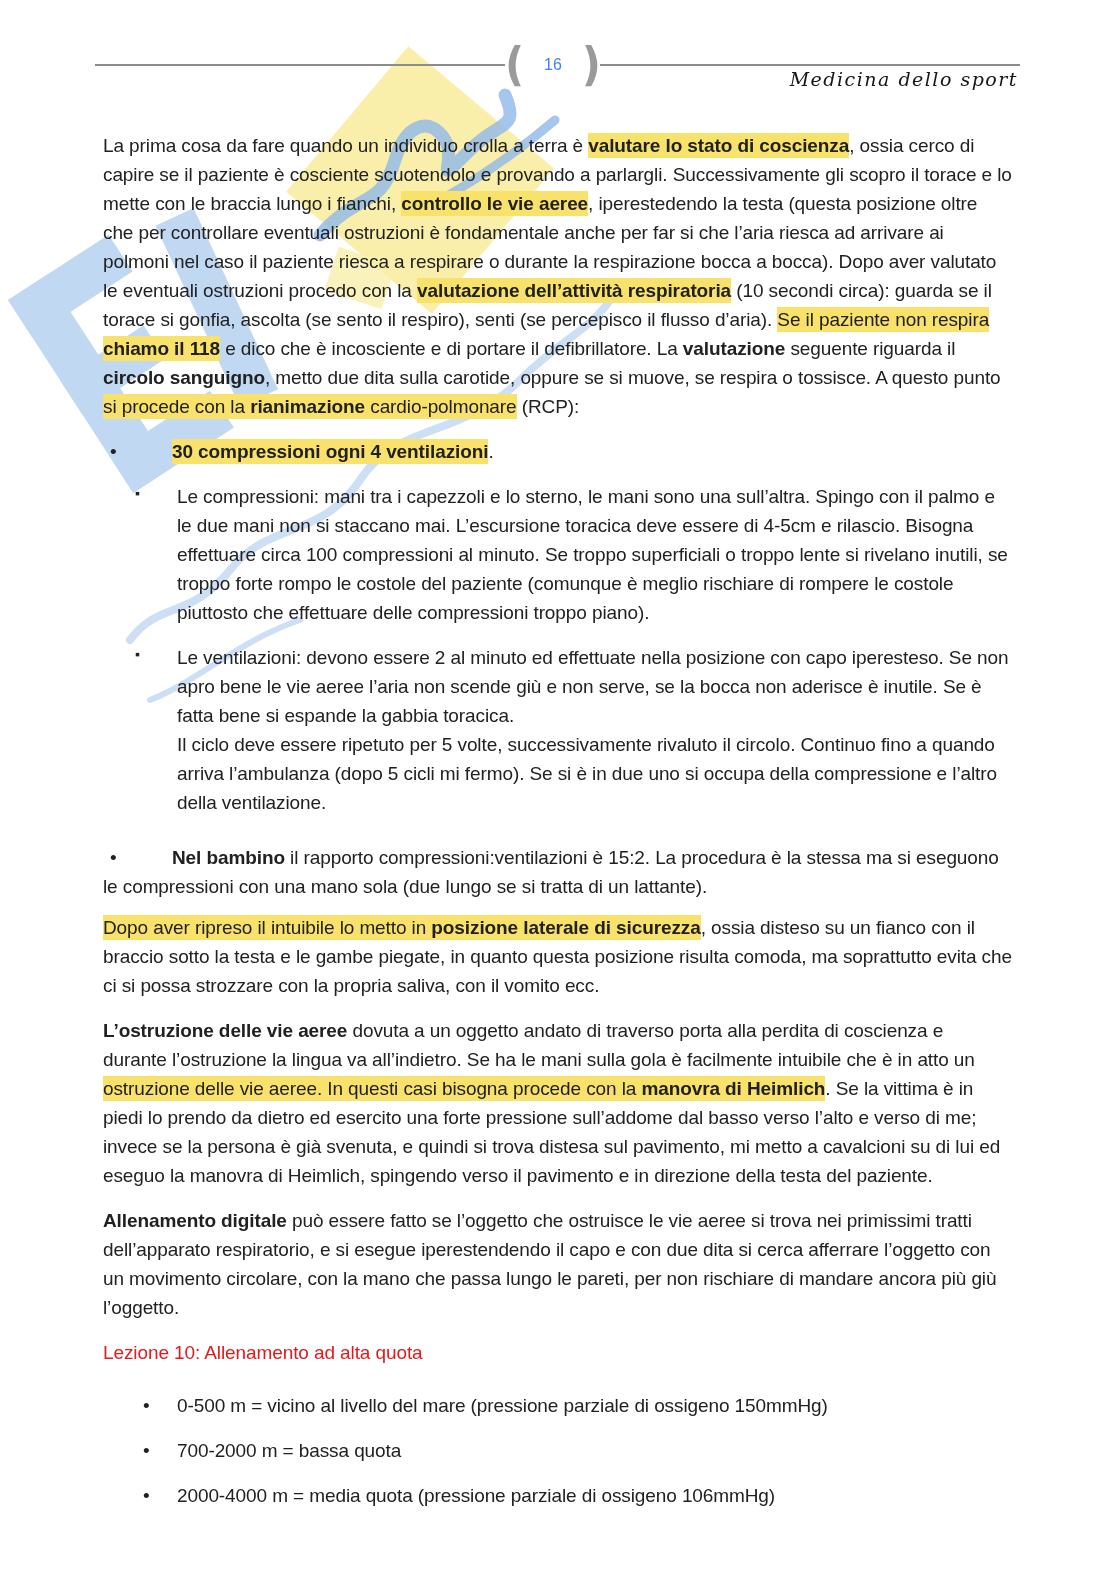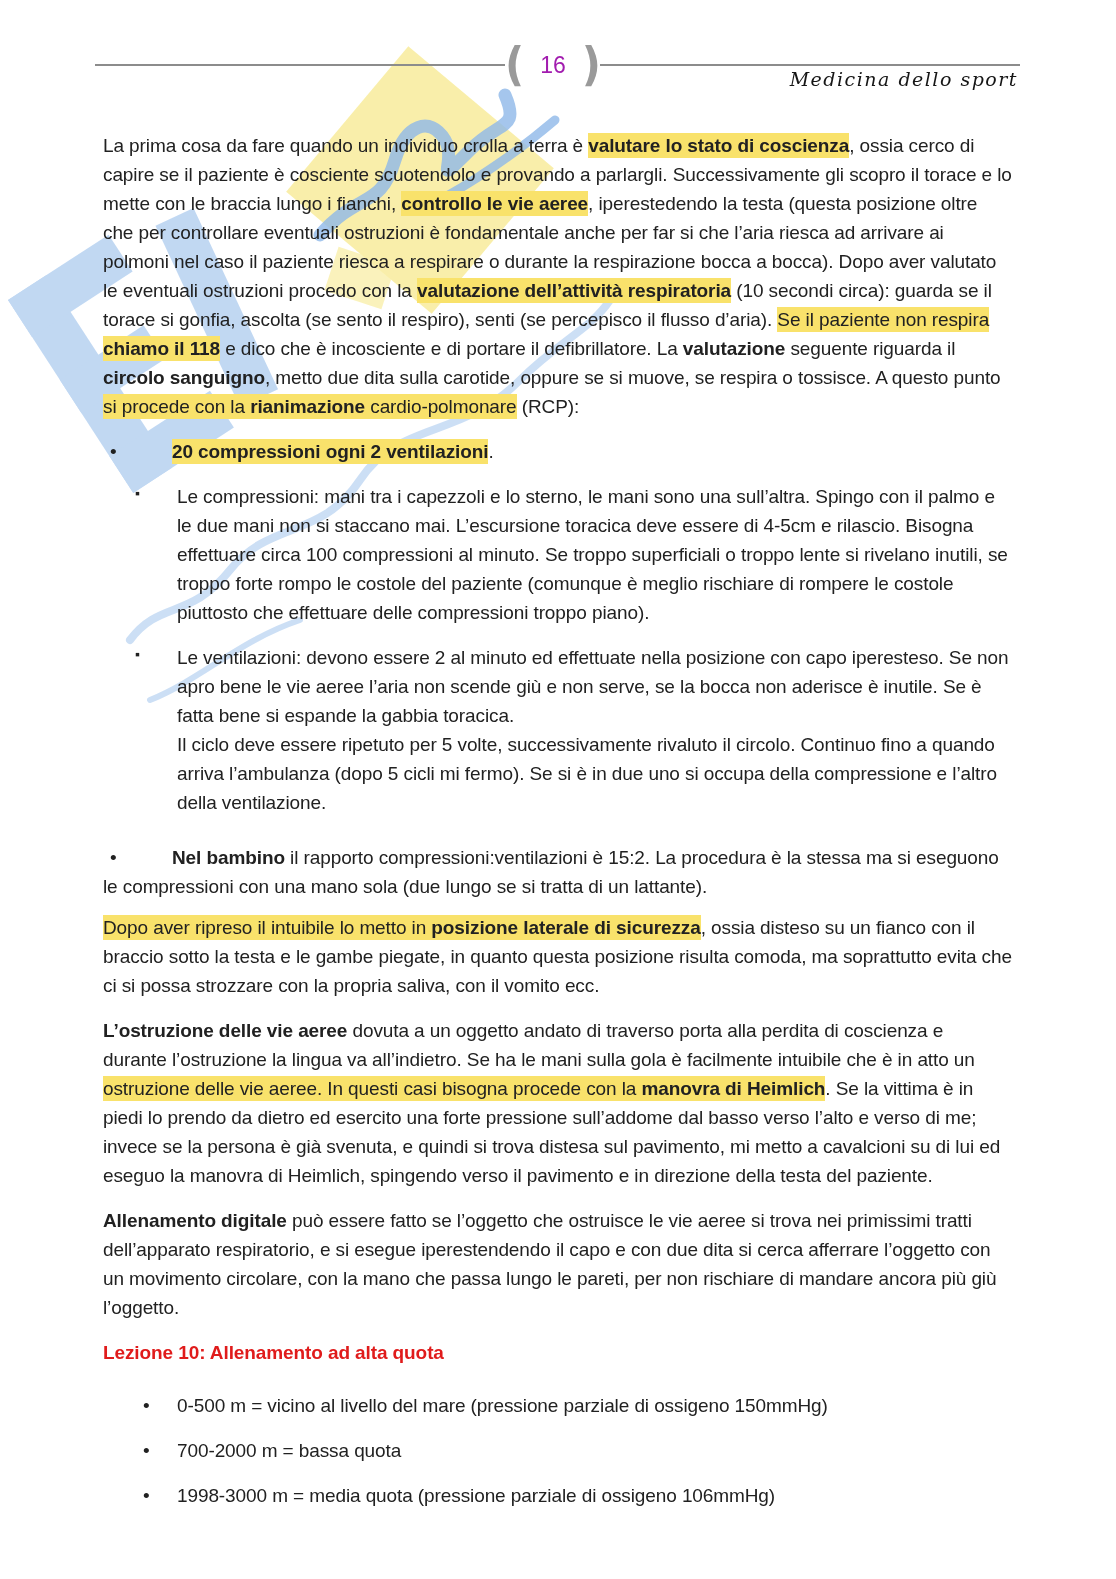--- a/index.html
+++ b/index.html
@@ -30,21 +30,21 @@
   .rule.right{left:600px;width:420px;}
   .pageno-box{
     position:absolute;left:505px;top:40px;width:96px;height:50px;
     display:flex;justify-content:space-between;align-items:center;
   }
   .bracket{
     font-family:"DejaVu Sans",sans-serif;
     font-size:42px;color:#9a9a9a;font-weight:600;
     transform:scaleY(1.08);line-height:1;
   }
-  .pageno{font-size:23px;color:#a21caf;}
+  .pageno{font-size:16px;color:#3b82f6;}
   .brand{
     position:absolute;right:98px;top:68px;width:400px;
     text-align:right;
     font-family:"DejaVu Serif","Liberation Serif",serif;
     font-style:italic;
     font-size:19px;letter-spacing:1.5px;color:#161616;
   }
   
   .doc-body{
     position:absolute;left:103px;top:131px;width:917px;
@@ -58,21 +58,21 @@
   .l1{padding-left:69px;margin-bottom:22px;}
   .l1.hang{padding-left:0;text-indent:69px;margin-bottom:12px;}
   .l1 > .marker{position:absolute;left:7px;top:0;text-indent:0;}
   .l2{padding-left:74px;margin-bottom:0;}
   .l2 > .marker{position:absolute;left:32px;top:-3px;font-size:14px;}
   .l2.last{margin-bottom:26px;}
   .l3{padding-left:74px;margin-bottom:15px;}
   .l3 > .marker{position:absolute;left:40px;top:0;}
   .lead-p{margin-bottom:20px;}
   .heading-red{
-    color:var(--heading-red);font-weight:bold;margin:0 0 24px 0;
+    color:var(--heading-red);font-weight:normal;margin:0 0 24px 0;
   }
 </style>
 </head>
 <body>
 
 <div class="page">
 
   <svg class="watermark" viewBox="0 0 1116 1579" aria-hidden="true">
     <g opacity="0.85">
       <rect x="325" y="85" width="190" height="190" fill="var(--watermark-yellow)" transform="rotate(40 420 180)"></rect>
@@ -105,21 +105,21 @@
     </div>
     <div class="brand">Medicina dello sport</div>
   </header>
 
   <main class="doc-body">
 
     <p class="lead-p"><span>La prima cosa da fare quando un individuo crolla a terra è </span><span class="b hl">valutare lo stato di coscienza</span><span>, ossia cerco di capire se il paziente è cosciente scuotendolo e provando a parlargli. Successivamente gli scopro il torace e lo mette con le braccia lungo i fianchi, </span><span class="b hl">controllo le vie aeree</span><span>, iperestedendo la testa (questa posizione oltre che per controllare eventuali ostruzioni è fondamentale anche per far si che l’aria riesca ad arrivare ai polmoni nel caso il paziente riesca  a respirare o durante la respirazione bocca a bocca). Dopo aver valutato le eventuali ostruzioni procedo con la </span><span class="b hl">valutazione dell’attività respiratoria</span><span> (10 secondi circa): guarda se il torace si gonfia, ascolta (se sento il respiro), senti (se percepisco il flusso d’aria). </span><span class="hl">Se il paziente non respira </span><span class="b hl">chiamo il 118</span><span> e dico che è incosciente e di portare il defibrillatore. La </span><span class="b">valutazione</span><span> seguente riguarda il </span><span class="b">circolo sanguigno</span><span>, metto due dita sulla carotide, oppure se si muove, se respira o tossisce. A questo punto </span><span class="hl">si procede con la </span><span class="b hl">rianimazione</span><span class="hl"> cardio-polmonare</span><span> (RCP):</span></p>
 
     <div class="li l1">
       <span class="marker">•</span>
-      <span><span class="b hl">20 compressioni ogni 2 ventilazioni</span><span>.</span></span>
+      <span><span class="b hl">30 compressioni ogni 4 ventilazioni</span><span>.</span></span>
     </div>
 
     <div class="li l2">
       <span class="marker">▪</span>
       <span><span>Le compressioni: mani tra i capezzoli e lo sterno, le mani sono una sull’altra. Spingo con il palmo e le due mani non si staccano mai. L’escursione toracica deve essere di 4-5cm e rilascio. Bisogna effettuare circa 100 compressioni al minuto. Se troppo superficiali o troppo lente si rivelano inutili, se troppo forte rompo le costole del paziente (comunque è meglio rischiare di rompere le costole piuttosto che effettuare delle compressioni troppo piano).</span></span>
     </div>
 
     <div class="li l2 last">
       <span class="marker">▪</span>
       <span><span>Le ventilazioni: devono essere 2 al minuto ed effettuate nella posizione con capo iperesteso. Se non apro bene le vie aeree l’aria non scende giù e non serve, se la bocca non aderisce è inutile. Se è fatta bene si espande la gabbia toracica.</span><br><span>Il ciclo deve essere ripetuto per 5 volte, successivamente rivaluto il circolo. Continuo fino a quando arriva l’ambulanza (dopo 5 cicli mi fermo). Se si è in due uno si occupa della compressione e l’altro della ventilazione.</span></span>
@@ -141,17 +141,17 @@
     <div class="li l3">
       <span class="marker">•</span>
       <span><span>0-500 m = vicino al livello del mare (pressione parziale di ossigeno 150mmHg)</span></span>
     </div>
     <div class="li l3">
       <span class="marker">•</span>
       <span><span>700-2000 m = bassa quota</span></span>
     </div>
     <div class="li l3">
       <span class="marker">•</span>
-      <span><span>1998-3000 m = media quota (pressione parziale di ossigeno 106mmHg)</span></span>
+      <span><span>2000-4000 m = media quota (pressione parziale di ossigeno 106mmHg)</span></span>
     </div>
 
   </main>
 </div>
 
 </body></html>

